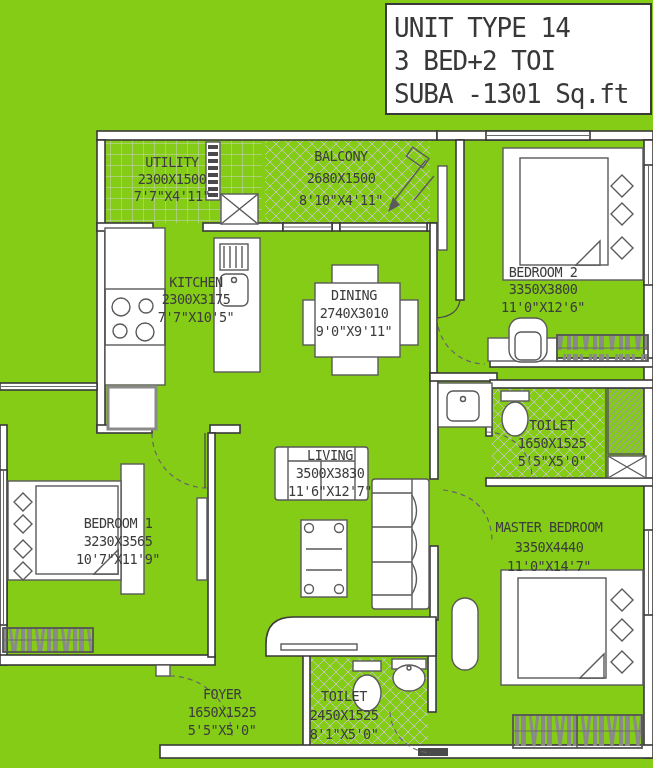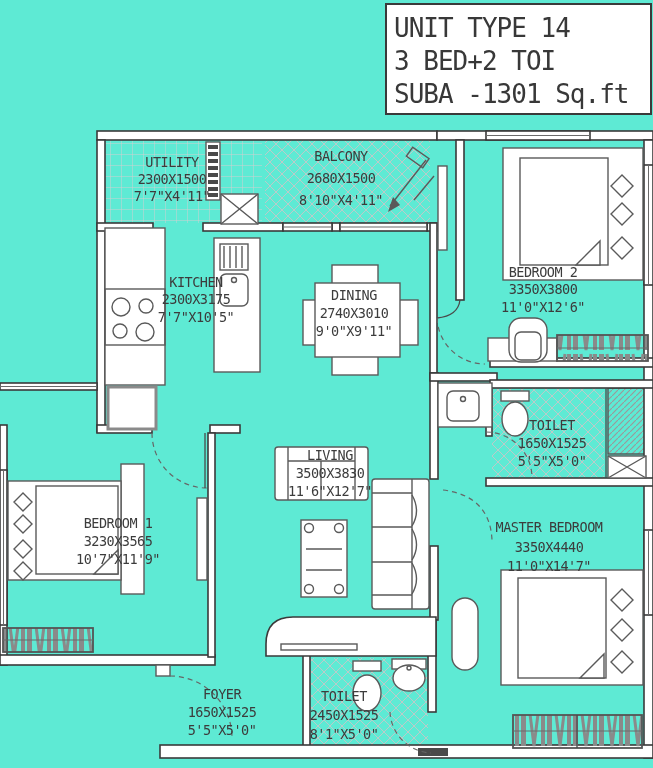--- a/index.html
+++ b/index.html
@@ -1,16 +1,16 @@
 <!DOCTYPE html>
 <html><head>
 <meta charset="utf-8">
 <style>
   html,body{margin:0;padding:0;background:#fff;}
-  #stage{position:relative;width:653px;height:768px;background:#5eead4;overflow:hidden;
+  #stage{position:relative;width:653px;height:768px;background:#84cc16;overflow:hidden;
          font-family:"DejaVu Sans Mono",monospace;}
   svg{position:absolute;left:0;top:0;}
   .w   {fill:#fff;stroke:#3a3a3a;stroke-width:1.6;}
   .wd  {fill:#4a4a4a;stroke:none;}
   .ln  {stroke:#4a4a4a;stroke-width:1.3;fill:none;}
   .thin{stroke:#6a6a6a;stroke-width:1;fill:none;}
   .f   {fill:#fff;stroke:#5a5a5a;stroke-width:1.4;}
   .fg  {fill:none;stroke:#5a5a5a;stroke-width:1.4;}
   .d   {stroke:#666;stroke-width:1.2;fill:none;stroke-dasharray:5 4;}
   .lbl {font:13.5px "DejaVu Sans Mono",monospace;fill:#3c3c3c;text-anchor:middle;letter-spacing:-0.5px;}

